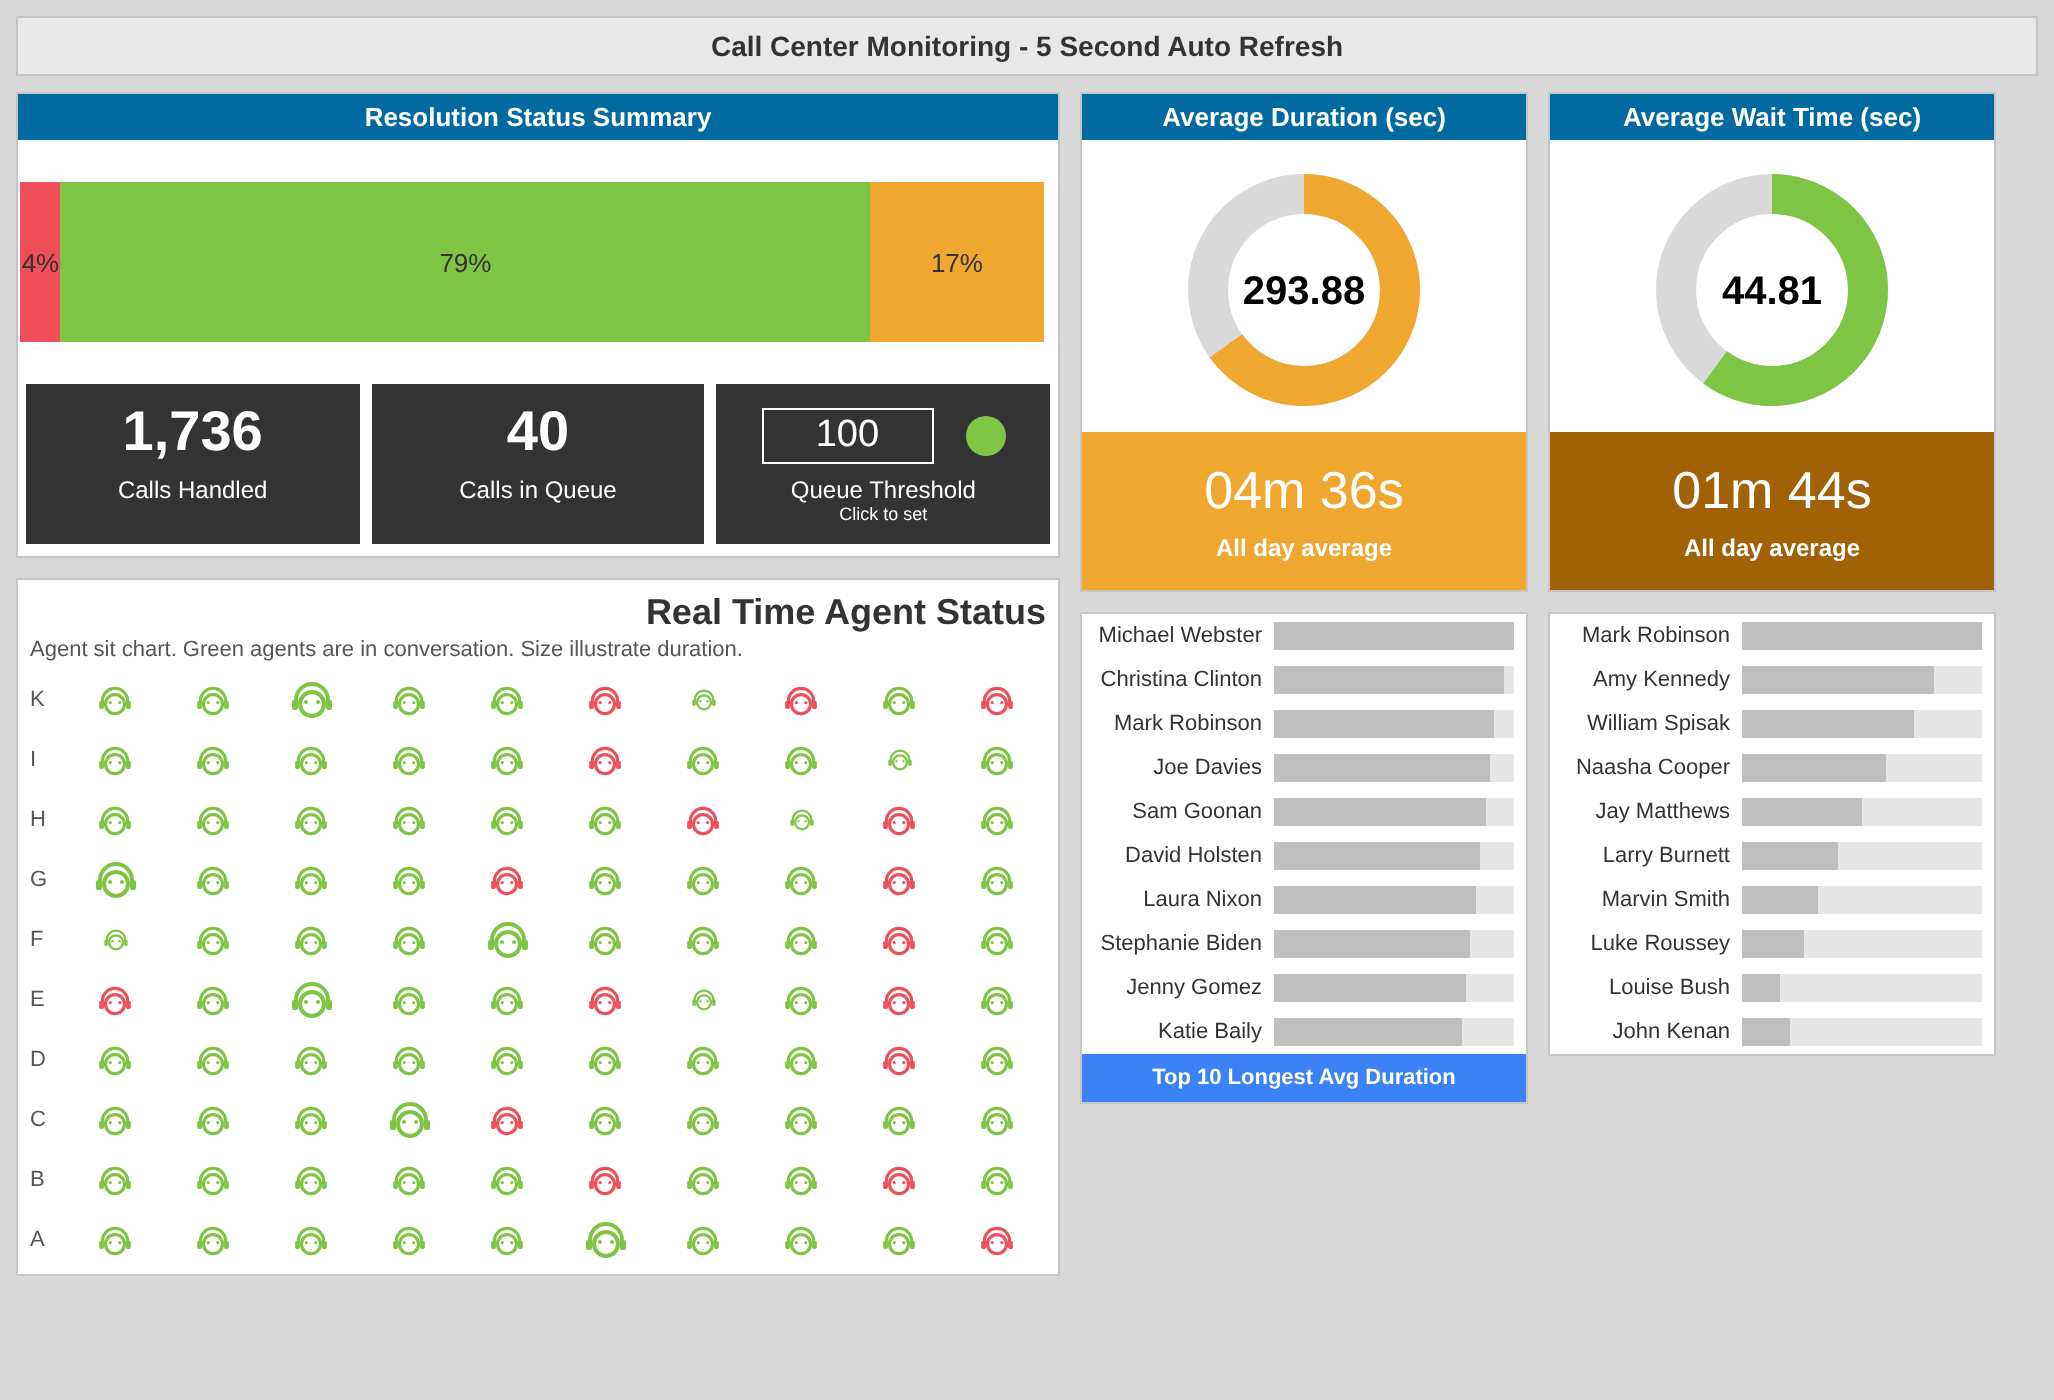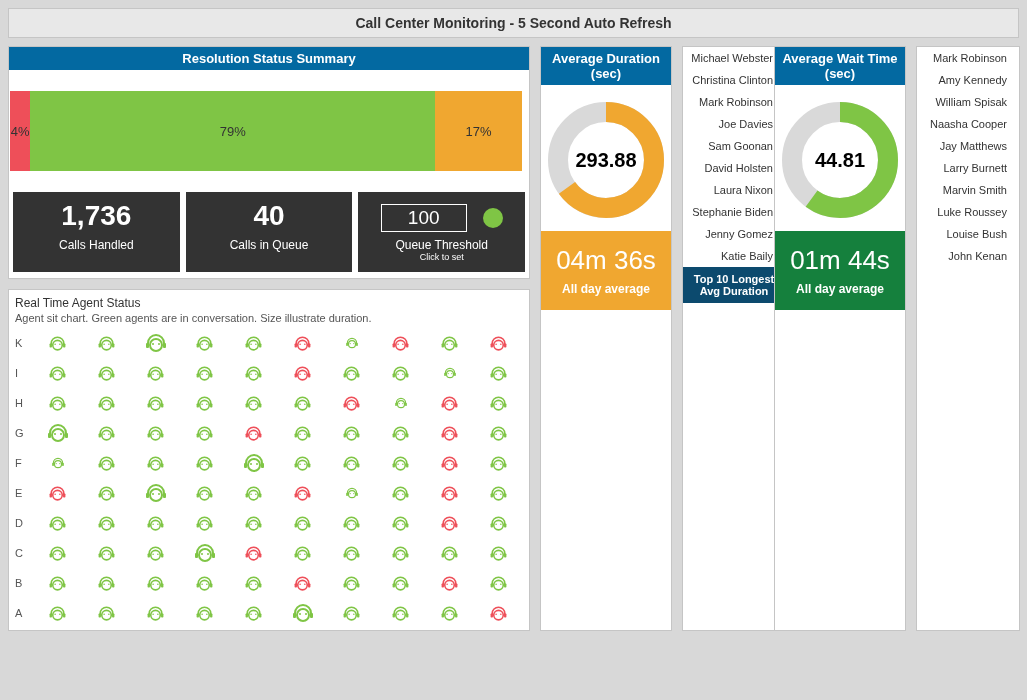--- a/index.html
+++ b/index.html
@@ -15,21 +15,21 @@
     background: #e8e8e8;
     border: 1px solid #c5c5c5;
     text-align: center;
     font-weight: bold;
     font-size: 14px;
     padding: 6px 0;
     margin-bottom: 8px;
   }
   .row { display: flex; gap: 10px; }
   .col-left { width: 522px; display: flex; flex-direction: column; gap: 10px; }
-  .col-mid, .col-right { width: 224px; display: flex; gap: 10px; }
+  .col-mid, .col-right { width: 224px; display: flex; flex-direction: column; gap: 10px; }
   .panel { background: #fff; border: 1px solid #c5c5c5; }
   .hd { background: #0369a1; color: #fff; text-align: center; font-weight: bold; font-size: 13px; padding: 4px 0; }
 
   
   .res-wrap { padding: 20px 6px 20px 0; }
   .res-bar { display: flex; height: 82px; border: 1px solid #fff; }
   .seg { display: flex; align-items: center; justify-content: center; font-size: 13px; color: #333; }
   .seg.red { background: #ee4f59; }
   .seg.green { background: #7fc545; }
   .seg.amber { background: #f0a730; }
@@ -43,34 +43,34 @@
   .qt-box { border: 1px solid #fff; display: inline-block; padding: 2px 26px; font-size: 19px; }
   .dot { width: 20px; height: 20px; border-radius: 50%; background: #7fc545; display: inline-block; vertical-align: middle; margin-left: 8px; }
   .stat .qt-row { display:flex; align-items:center; justify-content:center; gap:8px; margin-top:4px;}
 
   
   .donut-box { text-align: center; padding: 10px 0 6px 0; }
   .time-box { text-align: center; padding: 14px 0; color: #fff; }
   .time-big { font-size: 26px; }
   .time-sub { font-size: 12px; font-weight: bold; margin-top: 6px; }
   .amber-bg { background: #f0a730; }
-  .green-bg { background: #15803d; }
+  .green-bg { background: #a16207; }
 
   
   .list { background: #fff; border: 1px solid #c5c5c5; }
   .list-row { display: flex; align-items: center; padding: 4px 6px; font-size: 11px; }
   .list-row .name { width: 90px; text-align: right; padding-right: 6px; color: #333; }
   .list-row .bar-wrap { flex: 1; height: 14px; position: relative; }
   .list-row .bar-bg { position:absolute; inset:0; background:#e6e6e6; }
   .list-row .bar-fg { position:absolute; top:0; left:0; bottom:0; background:#bfbfbf; }
-  .list-foot { background:#0c4a6e; color:#fff; font-size:11px; font-weight:bold; text-align:center; padding:6px 0; }
+  .list-foot { background:#3b82f6; color:#fff; font-size:11px; font-weight:bold; text-align:center; padding:6px 0; }
 
   
   .agent-panel { background:#fff; border:1px solid #c5c5c5; padding:4px 6px 2px 6px; }
-  .agent-title { text-align:left; font-weight:normal; font-size:12px; margin:2px 0; }
+  .agent-title { text-align:right; font-weight:bold; font-size:18px; margin:2px 0; }
   .agent-sub { font-size:11px; color:#555; margin-bottom:4px; }
   .agent-grid { display:grid; grid-template-columns: 18px repeat(10, 1fr); }
   .agent-row-label { font-size:11px; color:#555; display:flex; align-items:center; }
   .agent-cell { height:30px; display:flex; align-items:center; justify-content:center; }
   .agent-cell svg { display:block; }
 
   .donut-svg { display:block; margin:0 auto; }
 </style>
 </head>
 <body>

